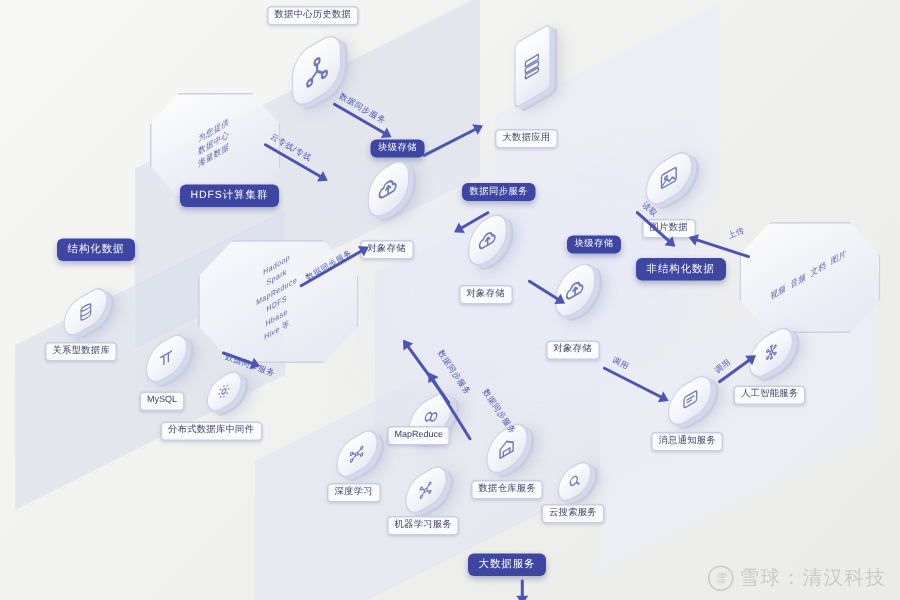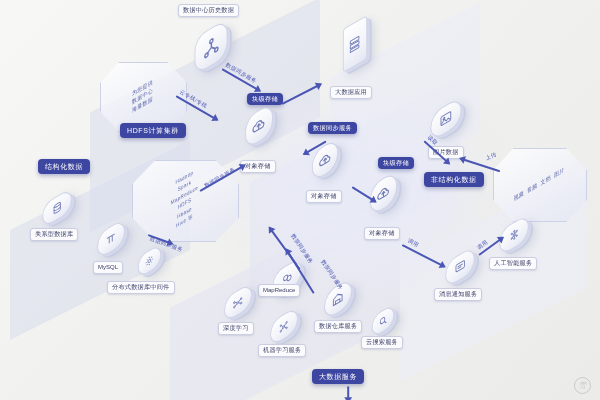--- a/index.html
+++ b/index.html
@@ -431,15 +431,16 @@
   <div class="arrow" style="left:402px;top:244px;width:48px;transform:rotate(27deg);"></div>
   <div class="alabel" style="left:408px;top:238px;transform:rotate(27deg);">调用</div>
 
   <div class="arrow" style="left:479px;top:254px;width:30px;transform:rotate(-36deg);"></div>
   <div class="alabel" style="left:478px;top:246px;transform:rotate(-36deg);">调用</div>
 
   <div class="arrow" style="left:348px;top:385px;width:16px;transform:rotate(90deg);"></div>
 
   <div id="watermark">
     <span class="wm-mark">雪</span>
+    <span>雪球：清汉科技</span>
   </div>
 
 </div>
 
 </body></html>

